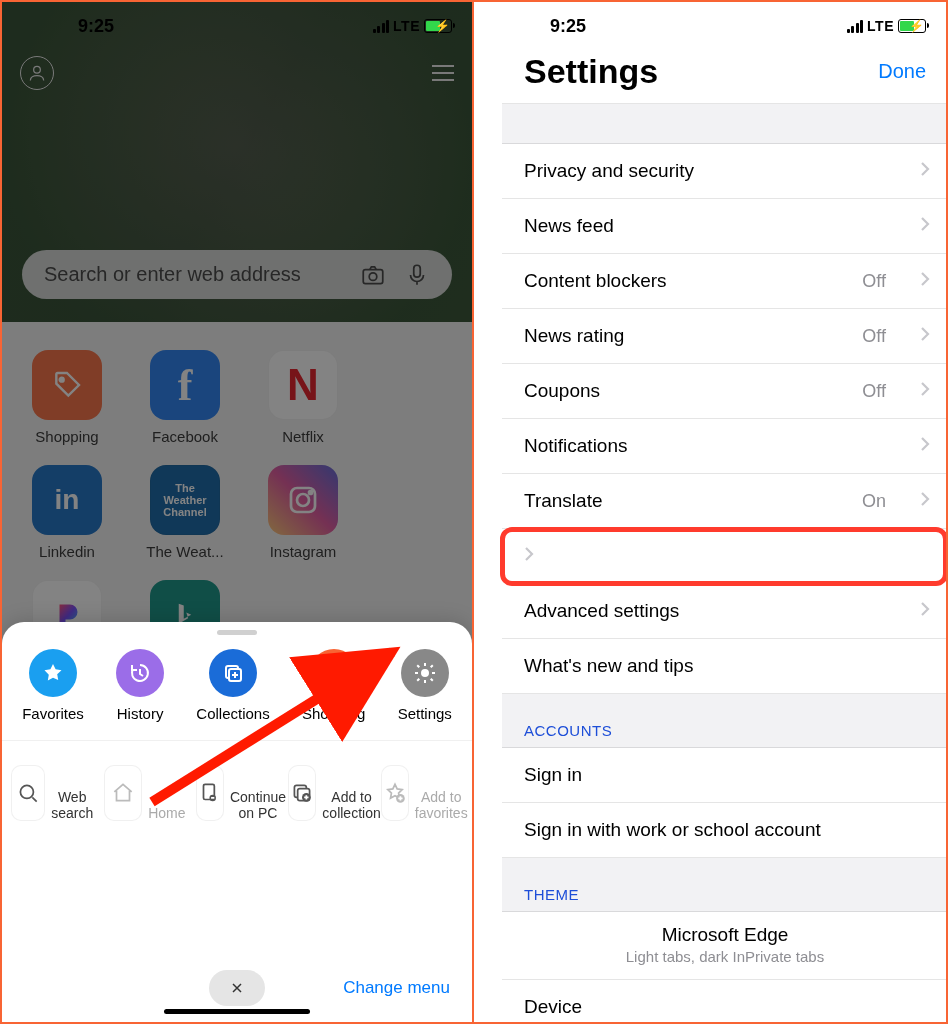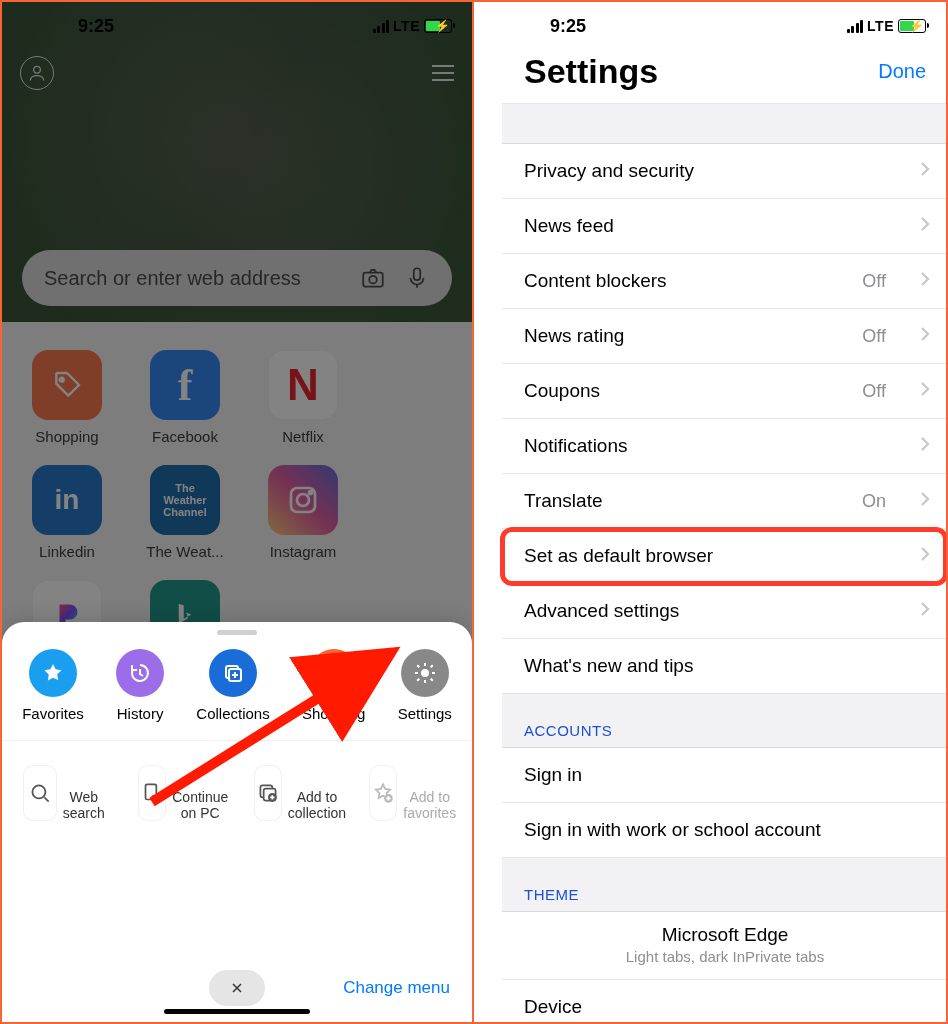--- a/index.html
+++ b/index.html
@@ -43,21 +43,21 @@
   }
   .dark-overlay { position:absolute; inset:0; background: rgba(30,30,30,0.55); z-index:2; }
   .left .statusbar { color:#000; }
 
   .topbar { position:absolute; top:44px; left:0; right:0; display:flex; justify-content:space-between; align-items:center; padding:10px 18px; z-index:1;}
   .avatar-icon { width:34px; height:34px; border:1.5px solid #e8e8e8; border-radius:50%; display:flex; align-items:center; justify-content:center; color:#e8e8e8; }
   .avatar-icon svg { display:block; stroke:#e8e8e8; stroke-width:1.5; fill:none;}
   .hamburger { display:flex; flex-direction:column; gap:5px; }
   .hamburger span{ width:22px; height:2px; background:#e8e8e8; }
 
-  .searchbar { position:absolute; top:248px; left:20px; right:20px; height:56px; background:rgba(230,230,230,0.9); border-radius:30px; display:flex; align-items:center; padding:0 22px; z-index:1; color:#333; font-size:20px;}
+  .searchbar { position:absolute; top:248px; left:20px; right:20px; height:49px; background:rgba(230,230,230,0.9); border-radius:30px; display:flex; align-items:center; padding:0 22px; z-index:1; color:#333; font-size:20px;}
   .searchbar .placeholder{ flex:1; }
   .sicon { margin-left:18px; width:26px; height:26px; display:flex; align-items:center; justify-content:center; }
   .sicon svg { stroke:#333; stroke-width:1.6; fill:none; }
 
   .page-content { position:absolute; top:320px; left:0; right:0; bottom:0; background:var(--grey-bg); padding:28px 20px 0; z-index:1;}
   .dial-grid { display:flex; flex-wrap:wrap; gap:20px 28px; }
   .dial { width:90px; display:flex; flex-direction:column; align-items:center; gap:8px; }
   .tile { width:70px; height:70px; border-radius:16px; background:#fff; display:flex; align-items:center; justify-content:center; font-size:32px; font-weight:700; color:#fff; border:1px solid rgba(0,0,0,0.06);}
   .tile.deal{ background:var(--orange); border:none;}
   .tile.fb{ background:#1877f2; border:none; font-family:Georgia,serif; font-size:44px;}
@@ -284,20 +284,28 @@
     <div class="square-row">
       <div class="sq-item">
         <div class="sq">
             <svg viewBox="0 0 24 24">
               <circle cx="11" cy="11" r="6"></circle>
               <path d="M20 20l-4-4"></path>
             </svg>
           </div>
         <span class="s1"><span>Web</span><br><span>search</span></span>
         </div>
+      <div class="sq-item faded">
+        <div class="sq">
+            <svg viewBox="0 0 24 24">
+              <path d="M4 11l8-7 8 7M6 10v9h12v-9"></path>
+            </svg>
+          </div>
+        <span class="s1"><span>Home</span></span>
+        </div>
       <div class="sq-item">
         <div class="sq">
             <svg viewBox="0 0 24 24">
               <rect x="6" y="4" width="10" height="14" rx="1.5"></rect>
               <circle cx="14.5" cy="16.5" r="3" fill="#555" stroke="none"></circle>
               <path d="M13 16.5h3" stroke="#fff"></path>
             </svg>
           </div>
         <span class="s1"><span>Continue</span><br><span>on PC</span></span>
         </div>
@@ -411,21 +419,20 @@
           </svg></span>
       </div>
       <div class="cell">
         <span class="title">Translate</span>
         <span class="value">On</span>
         <span class="chev"><svg viewBox="0 0 10 16">
             <path d="M2 2l6 6-6 6"></path>
           </svg></span>
       </div>
       <div class="cell highlight">
-        <span class="title">Set as default browser</span>
         <span class="chev"><svg viewBox="0 0 10 16">
             <path d="M2 2l6 6-6 6"></path>
           </svg></span>
       </div>
       <div class="cell">
         <span class="title">Advanced settings</span>
         <span class="chev"><svg viewBox="0 0 10 16">
             <path d="M2 2l6 6-6 6"></path>
           </svg></span>
       </div>

